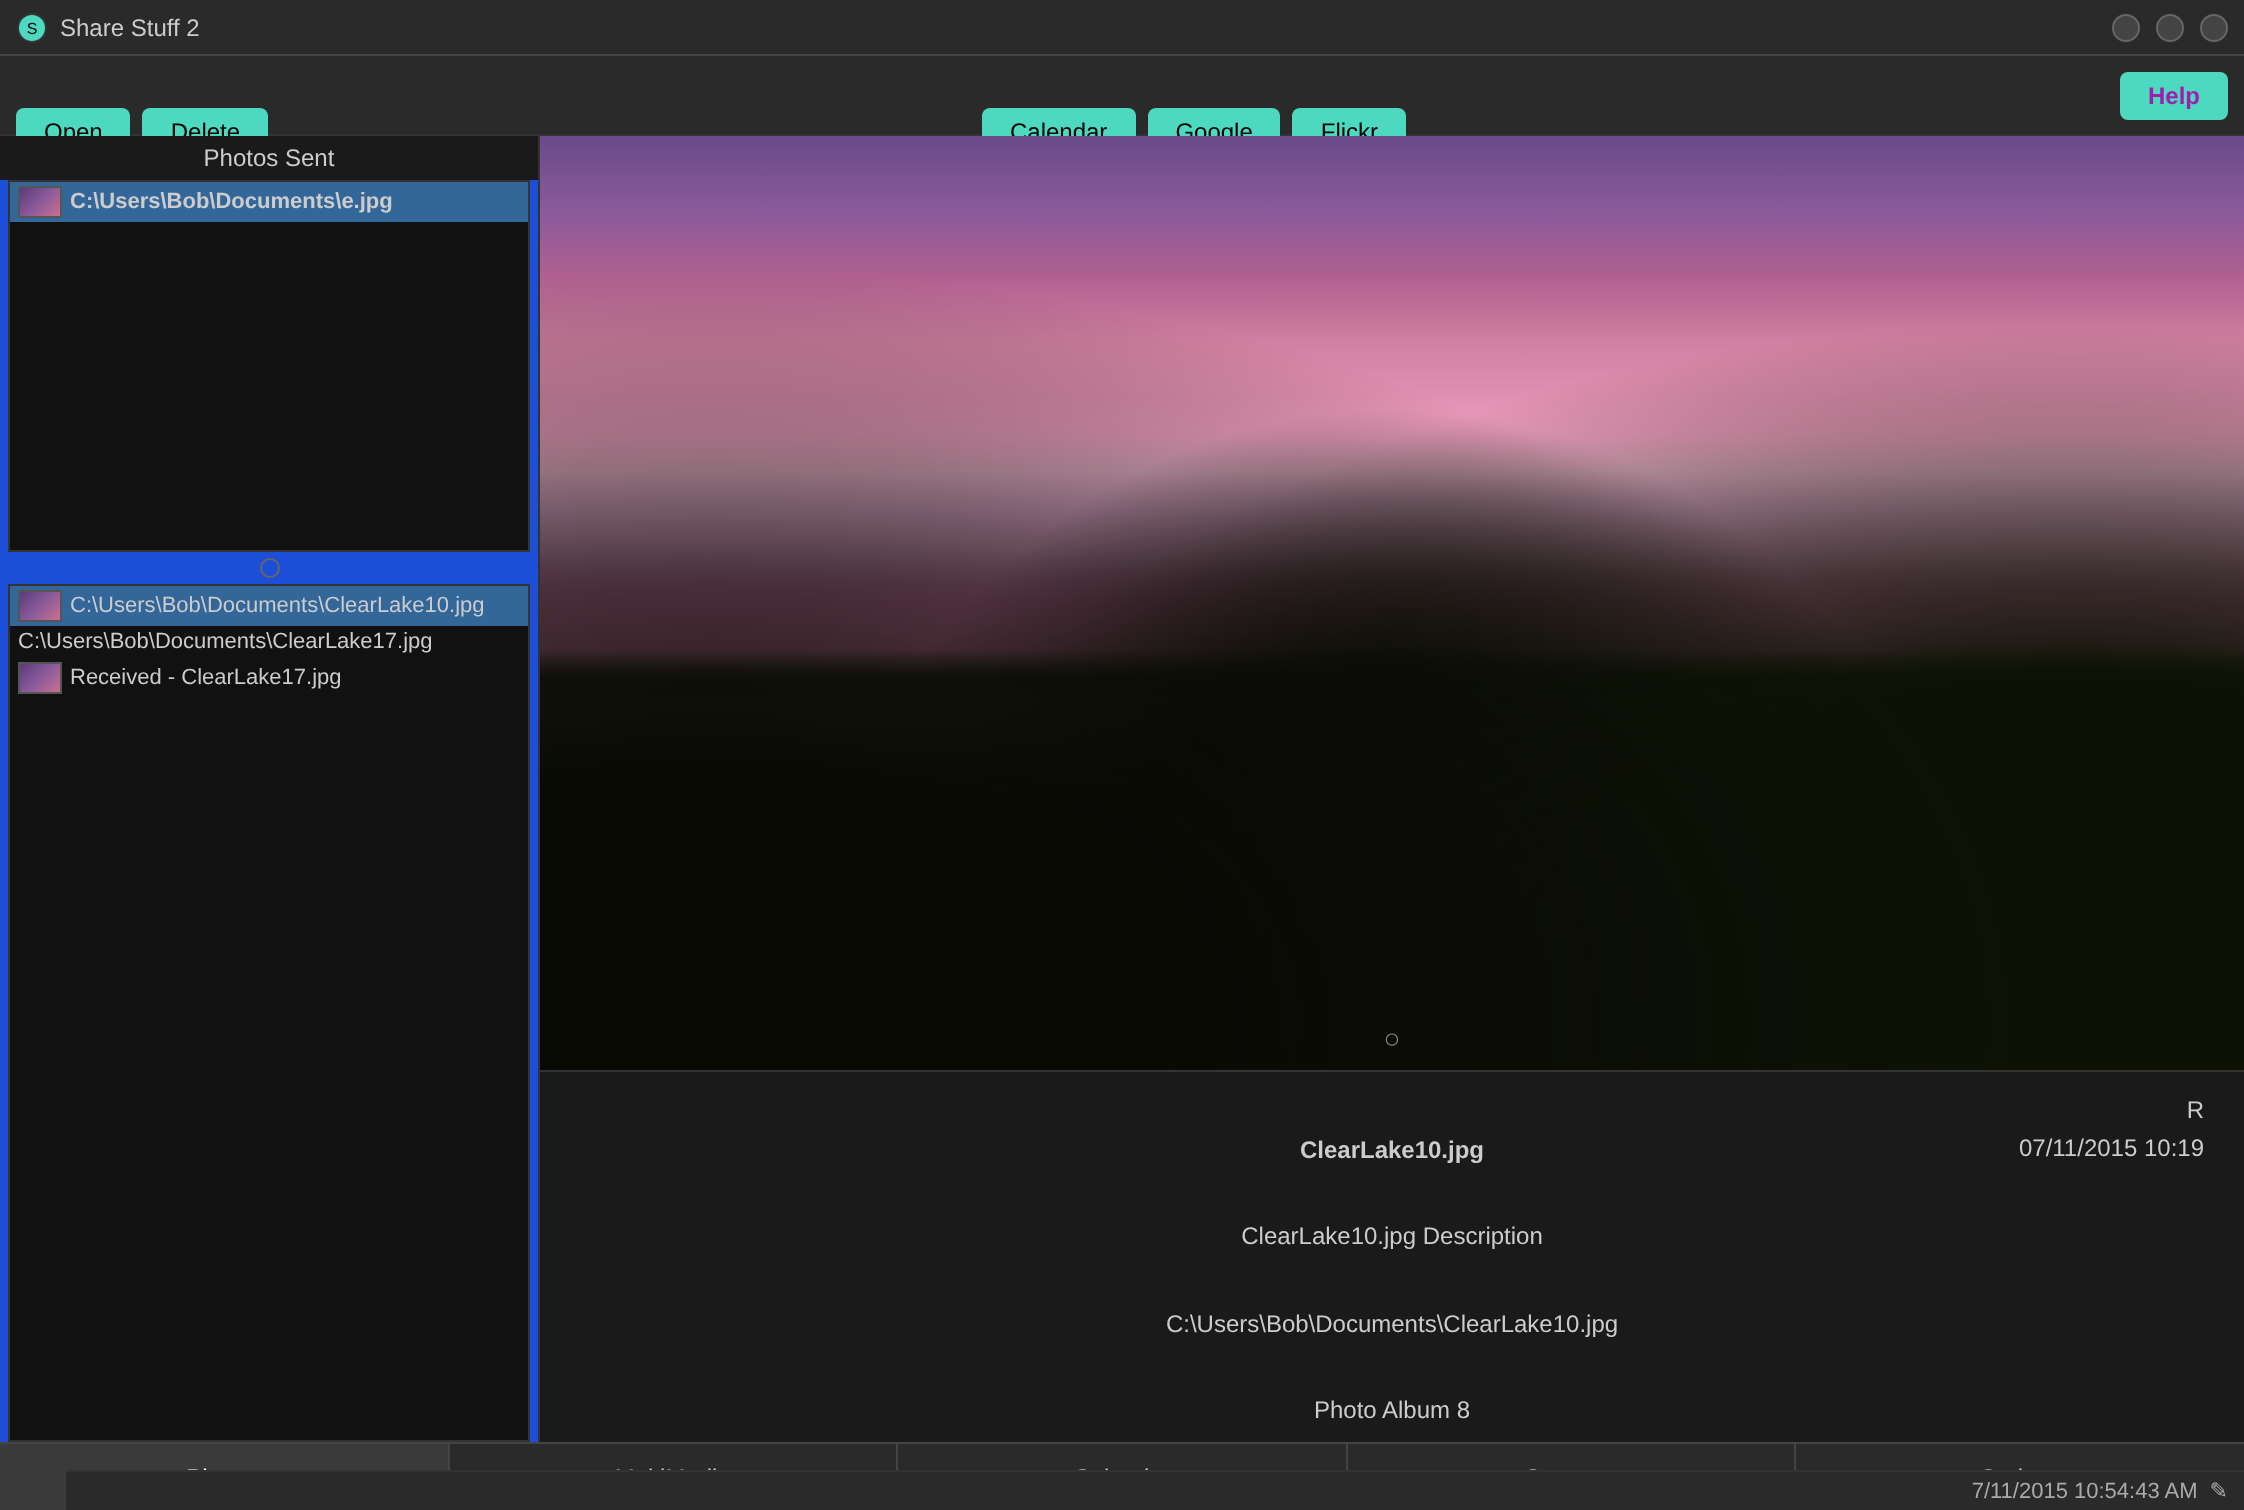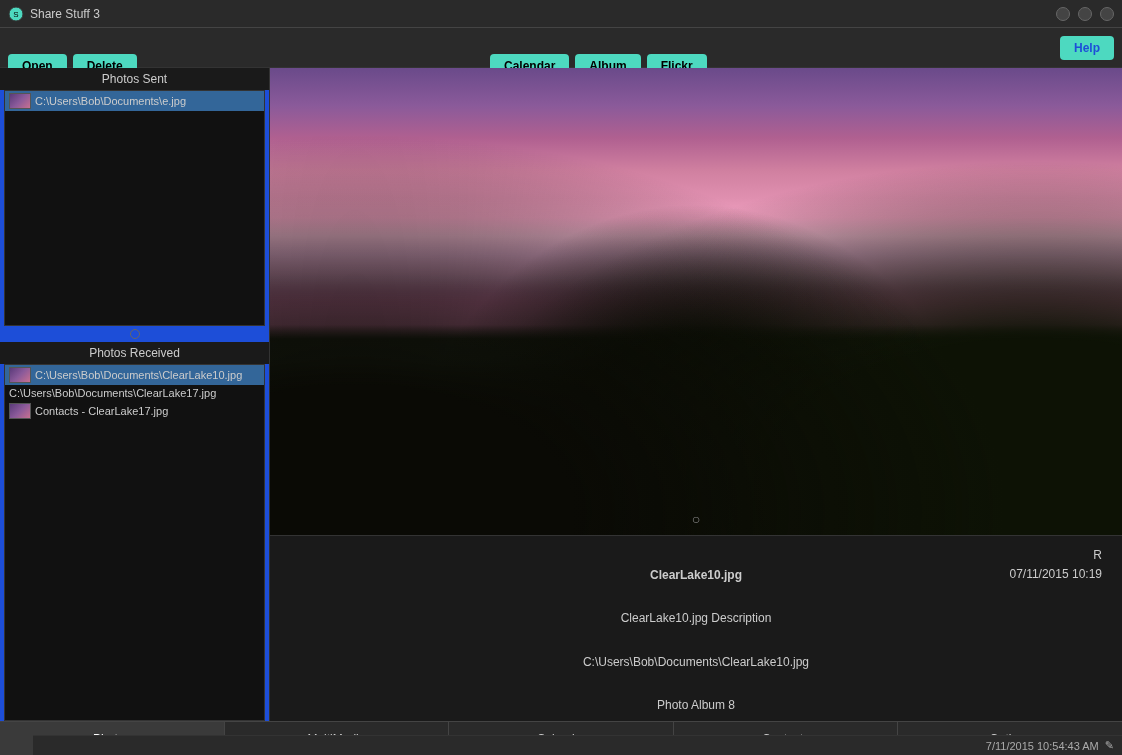--- a/index.html
+++ b/index.html
@@ -42,28 +42,28 @@
       gap: 6px;
       border-bottom: 1px solid #333;
     }
     .toolbar-btn {
       background: #4dd9c0;
       color: #000;
       border: none;
       border-radius: 4px;
       padding: 5px 14px;
       font-size: 12px;
-      font-weight: bold;
+      font-weight: normal;
       cursor: pointer;
       margin-top: 36px;
     }
     .toolbar-spacer { flex: 1; }
     .toolbar-btn-right {
       background: #4dd9c0;
-      color: #1d4ed8;
+      color: #a21caf;
       border: none;
       border-radius: 4px;
       padding: 5px 14px;
       font-size: 12px;
       font-weight: bold;
       cursor: pointer;
     }
 
     
     #main {
@@ -251,21 +251,22 @@
       font-size: 11px;
       color: #aaa;
       position: absolute;
       bottom: 0;
       left: 0;
       right: 0;
       margin-left: 33px;
     }
 
     #photos-sent-list {
-      height: 236px;
+      height: 186px;
+      font-weight: bold;
     }
     #photos-received-list {
       flex: 1;
       min-height: 120px;
     }
 
     .section-divider {
       display: flex;
       align-items: center;
       justify-content: center;
@@ -280,34 +281,34 @@
     }
   </style>
 </head>
 <body>
 
 <div id="titlebar">
   <svg width="16" height="16" viewBox="0 0 16 16" style="margin-right:6px;">
     <circle cx="8" cy="8" r="7" fill="#4dd9c0" stroke="#333" stroke-width="1"></circle>
     <text x="8" y="11" text-anchor="middle" font-size="8" fill="#000">S</text>
   </svg>
-  <span>Share Stuff 3</span>
+  <span>Share Stuff 2</span>
   <div style="position:absolute;right:8px;top:7px;display:flex;gap:8px;">
     <div class="title-btn"></div>
     <div class="title-btn"></div>
     <div class="title-btn"></div>
   </div>
 </div>
 
 <div id="toolbar">
   <button class="toolbar-btn">Open</button>
   <button class="toolbar-btn">Delete</button>
   <div class="toolbar-spacer"></div>
   <button class="toolbar-btn">Calendar</button>
-  <button class="toolbar-btn">Album</button>
+  <button class="toolbar-btn">Google</button>
   <button class="toolbar-btn">Flickr</button>
   <div class="toolbar-spacer"></div>
   <button class="toolbar-btn-right">Help</button>
 </div>
 
 <div id="main">
 
   <div id="left-panel">
 
     <div>
@@ -318,32 +319,31 @@
           <span>C:\Users\Bob\Documents\e.jpg</span>
         </div>
       </div>
     </div>
 
     <div class="section-divider">
       <div class="divider-circle"></div>
     </div>
 
     <div style="flex:1;display:flex;flex-direction:column;">
-      <div class="section-label">Photos Received</div>
       <div class="file-list" id="photos-received-list">
         <div class="file-item selected">
           <div class="thumb thumb-purple"></div>
           <span>C:\Users\Bob\Documents\ClearLake10.jpg</span>
         </div>
         <div class="file-item">
           <span>C:\Users\Bob\Documents\ClearLake17.jpg</span>
         </div>
         <div class="file-item">
           <div class="thumb thumb-purple"></div>
-          <span>Contacts - ClearLake17.jpg</span>
+          <span>Received - ClearLake17.jpg</span>
         </div>
       </div>
     </div>
 
   </div>
 
   <div id="right-panel">
 
     <div id="photo-display">
       <div id="photo-image"></div>

